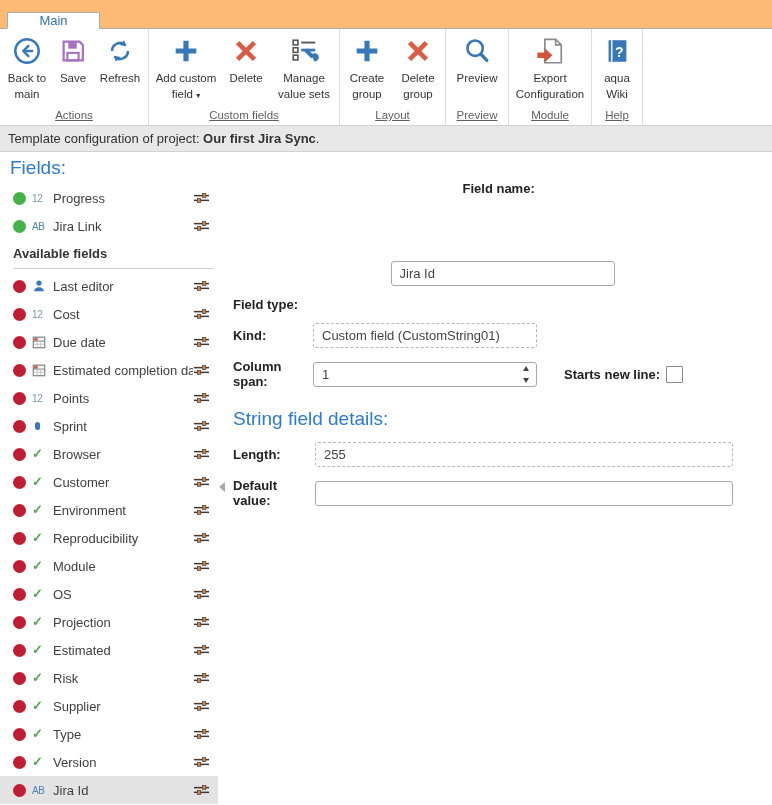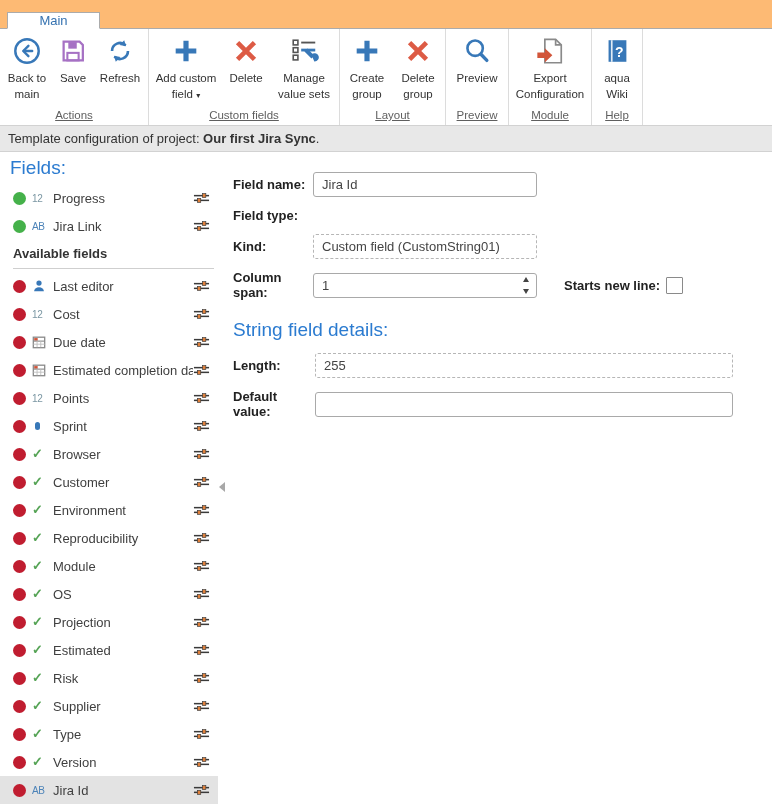--- a/index.html
+++ b/index.html
@@ -60,21 +60,21 @@
     margin:6px 4px 0 13px; padding-bottom:7px; border-bottom:1px solid #cfcfcf;
     font-size:13px; font-weight:bold; color:#333;
   }
   .collapse-arrow {
     position:absolute; left:219px; top:330px; width:0; height:0;
     border-top:5px solid transparent; border-bottom:5px solid transparent; border-right:6px solid #a8a8a8;
   }
 
   .main { position:absolute; left:218px; top:0; right:0; bottom:0; padding-left:15px; }
   .form-row { display:flex; align-items:center; margin-bottom:11px; }
-  .form-row:first-child { margin-top:20px; }
+  .form-row:first-child { margin-top:29px;flex-direction:column; }
   .flab { width:80px; font-size:13px; font-weight:bold; color:#222; flex:0 0 80px; }
   .flab.wide { flex:0 0 82px; width:82px; }
   .inp {
     height:25px; border:1px solid #a9a9a9; border-radius:3px; background:#fff;
     display:flex; align-items:center; padding:0 8px; font-size:13px; color:#444; position:relative;
   }
   .inp.w-std { width:224px; }
   .inp.w-wide { width:418px; }
   .inp.dashed { border:1px dashed #b6b6b6; }
   .spin { position:absolute; right:4px; top:3px; bottom:3px; width:12px; display:flex; flex-direction:column; align-items:center; justify-content:space-between; }

